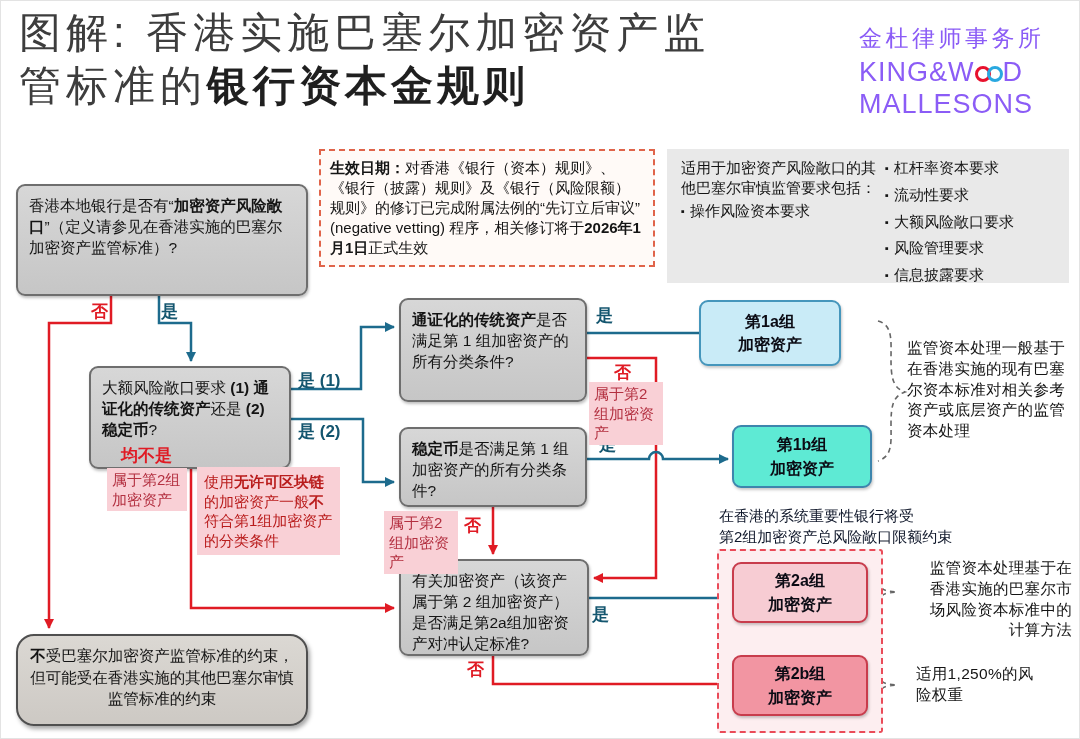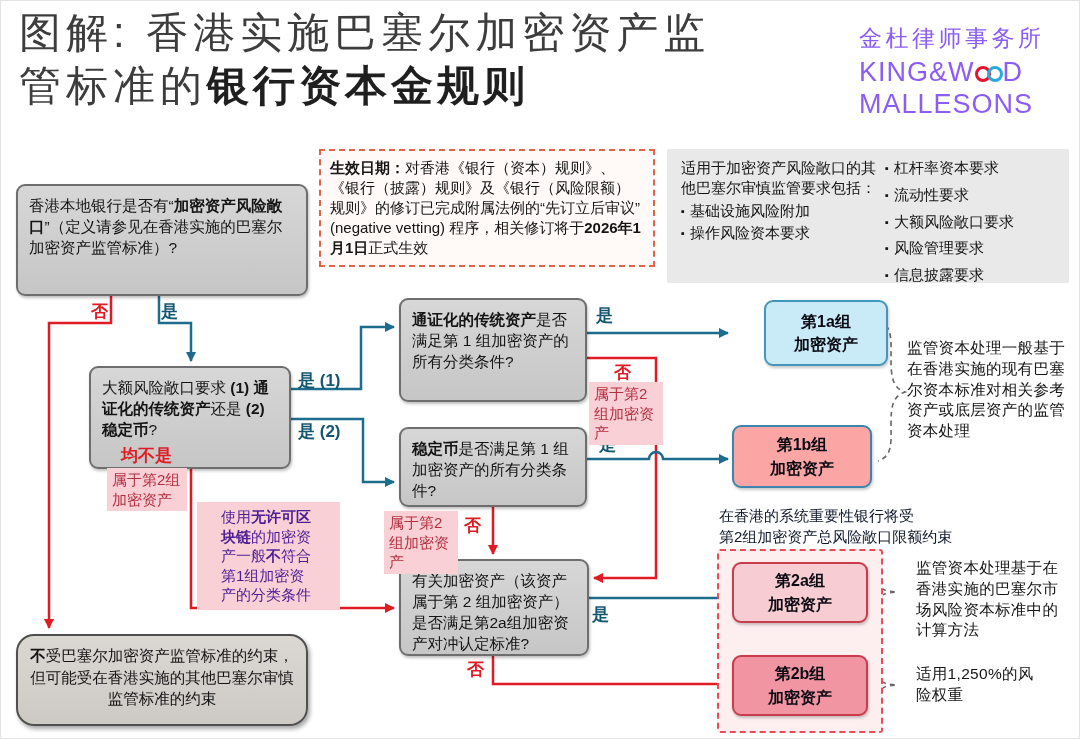--- a/index.html
+++ b/index.html
@@ -42,29 +42,29 @@
   .infopanel .c2 .bullet{margin-top:0;margin-bottom:7px;}
   .sq{font-size:11px;vertical-align:1px;margin-right:5px;}
 
   
   .lbl{font-size:17px;font-weight:700;white-space:nowrap;}
   .lbl.blue{color:#14566f;}
   .lbl.red{color:#e01b24;}
 
   
   .pinknote{background:#f9d0d6;font-size:15px;line-height:1.3;padding:2px 5px;color:#b33040;font-weight:500;}
-  .pinknote.dark{color:#4c1d95;font-weight:400;padding:5px 24px;margin-top:35px;}
+  .pinknote.dark{color:#b91c1c;font-weight:400;padding:5px 7px;}
   .pinknote.dark b{font-weight:700;}
 
   
   .result{border-radius:9px;text-align:center;font-size:16px;font-weight:700;color:#0b0b14;
           line-height:1.45;display:flex;flex-direction:column;justify-content:center;
           box-shadow:1px 2px 3px rgba(0,0,0,.22);}
   .g1a{background:#c9ebf7;border:2px solid #4596bc;}
-  .g1b{background:#fca5a5;border:2px solid #3d85ad;}
+  .g1b{background:#5eead4;border:2px solid #3d85ad;}
   .g2a{background:#f7ccd3;border:2px solid #c83c4c;}
   .g2b{background:#f295a2;border:2px solid #c83c4c;}
 
   .dashedred{left:716px;top:548px;width:166px;height:184px;border:2.5px dashed #ea4b58;
              background:#fdeef0;border-radius:3px;}
   .sibwarn{left:718px;top:504px;width:360px;color:#0f172a;font-size:15px;font-weight:500;line-height:1.4;}
 
   .sidenote{font-size:15.5px;line-height:1.34;color:#141414;letter-spacing:0.3px;}
 
   .exempt{left:15px;top:633px;width:292px;height:92px;background:linear-gradient(#dbd8d3,#cdc9c4);
@@ -115,21 +115,20 @@
       <div class="en">MALLESONS</div>
     </div>
 
     <div class="abs datebox">
       <b>生效日期：</b><span>对香港《银行（资本）规则》、《银行（披露）规则》及《银行（风险限额）规则》的修订已完成附属法例的“先订立后审议” (negative vetting) 程序，相关修订将于</span><b>2026年1月1日</b><span>正式生效</span>
     </div>
 
     <div class="abs infopanel">
       <div class="c1">
         <div>适用于加密资产风险敞口的其他巴塞尔审慎监管要求包括：</div>
-        <div class="bullet"><span class="sq">▪</span><span>基础设施风险附加</span></div>
         <div class="bullet"><span class="sq">▪</span><span>操作风险资本要求</span></div>
       </div>
       <div class="c2">
         <div class="bullet"><span class="sq">▪</span><span>杠杆率资本要求</span></div>
         <div class="bullet"><span class="sq">▪</span><span>流动性要求</span></div>
         <div class="bullet"><span class="sq">▪</span><span>大额风险敞口要求</span></div>
         <div class="bullet"><span class="sq">▪</span><span>风险管理要求</span></div>
         <div class="bullet"><span class="sq">▪</span><span>信息披露要求</span></div>
       </div>
     </div>
@@ -170,21 +169,21 @@
     <div class="abs lbl blue" style="left:591px;top:602px;">是</div>
     <div class="abs lbl red" style="left:466px;top:657px;">否</div>
 
     <div class="abs pinknote" style="left:106px;top:467px;width:80px;">属于第2组加密资产</div>
     <div class="abs pinknote" style="left:588px;top:381px;width:74px;">属于第2组加密资产</div>
     <div class="abs pinknote" style="left:383px;top:510px;width:74px;">属于第2组加密资产</div>
     <div class="abs pinknote dark" style="left:196px;top:466px;width:143px;">
       <span>使用</span><b>无许可区块链</b><span>的加密资产一般</span><b>不</b><span>符合第1组加密资产的分类条件</span>
     </div>
 
-    <div class="abs result g1a" style="left:763px;top:299px;width:124px;height:66px;">
+    <div class="abs result g1a" style="left:698px;top:299px;width:142px;height:66px;">
       <div>第1a组</div>
       <div>加密资产</div>
     </div>
     <div class="abs result g1b" style="left:731px;top:424px;width:140px;height:63px;">
       <div>第1b组</div>
       <div>加密资产</div>
     </div>
 
     <div class="abs sibwarn">
       <div>在香港的系统重要性银行将受</div>
@@ -194,16 +193,16 @@
     <div class="abs result g2a" style="left:731px;top:561px;width:136px;height:61px;">
       <div>第2a组</div>
       <div>加密资产</div>
     </div>
     <div class="abs result g2b" style="left:731px;top:654px;width:136px;height:61px;">
       <div>第2b组</div>
       <div>加密资产</div>
     </div>
 
     <div class="abs sidenote" style="left:906px;top:337px;width:166px;">监管资本处理一般基于在香港实施的现有巴塞尔资本标准对相关参考资产或底层资产的监管资本处理</div>
-    <div class="abs sidenote" style="left:915px;top:557px;width:156px;">监管资本处理基于在香港实施的巴塞尔市场风险资本标准中的计算方法</div>
+    <div class="abs sidenote" style="left:915px;top:557px;width:156px;text-align:right;">监管资本处理基于在香港实施的巴塞尔市场风险资本标准中的计算方法</div>
     <div class="abs sidenote" style="left:915px;top:663px;width:128px;">适用1,250%的风险权重</div>
   </div>
 </div>
 
 </body></html>

